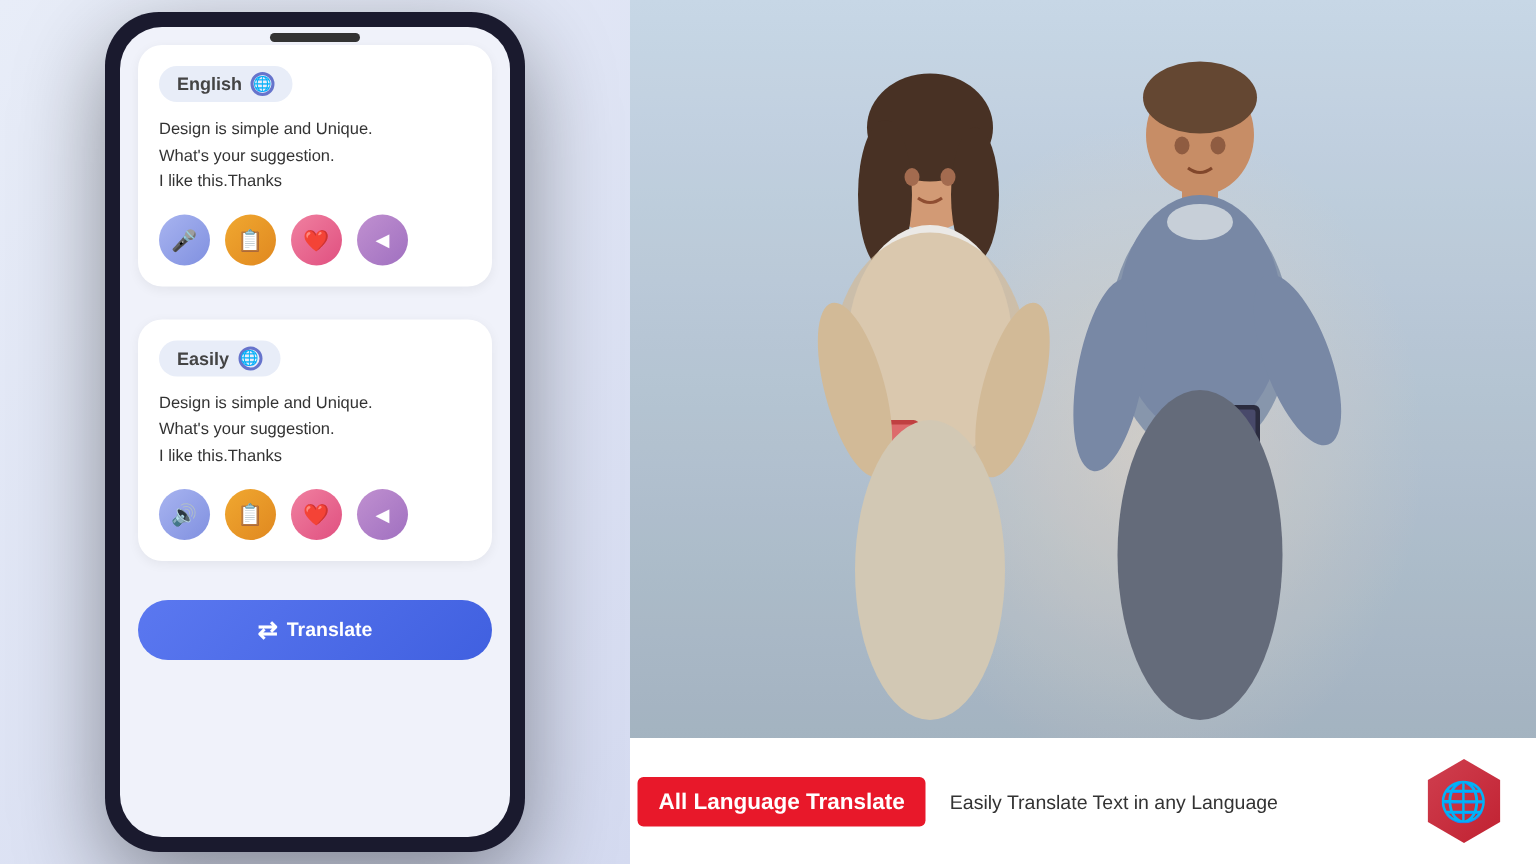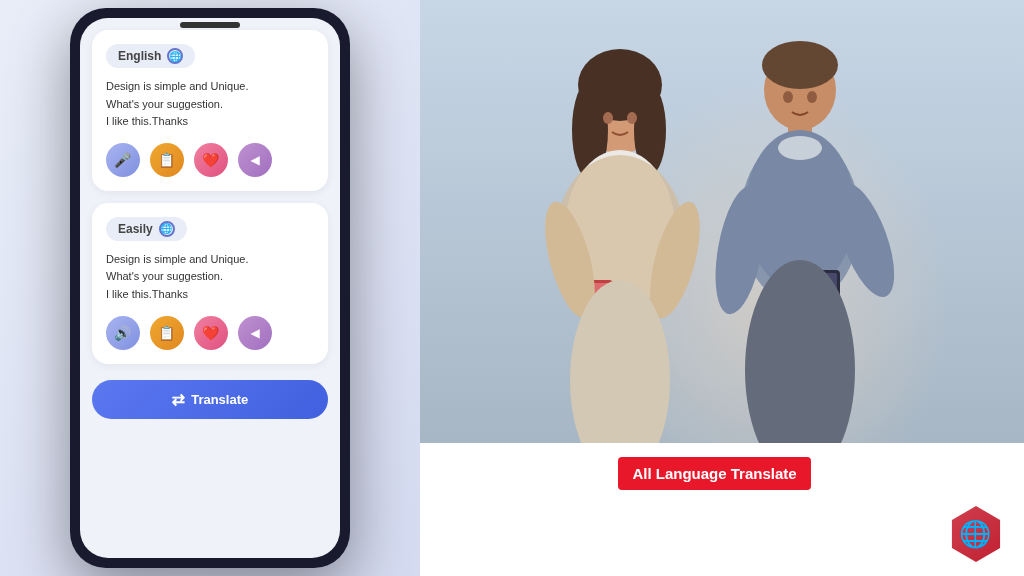--- a/index.html
+++ b/index.html
@@ -36,21 +36,21 @@
 
     .phone-screen {
       width: 100%;
       height: 100%;
       background: #f0f2fa;
       border-radius: 28px;
       overflow: hidden;
       display: flex;
       flex-direction: column;
       padding: 12px;
-      gap: 12px;
+      gap: 22px;
     }
 
     
     .translation-card {
       background: white;
       border-radius: 16px;
       padding: 14px;
       box-shadow: 0 2px 8px rgba(0,0,0,0.06);
     }
 
@@ -162,21 +162,20 @@
     .bottom-banner {
       position: absolute;
       bottom: 0;
       left: 0;
       right: 0;
       background: white;
       padding: 14px 20px 14px 5px;
       display: flex;
       align-items: center;
       gap: 16px;
-      flex-direction: column;
     }
 
     .banner-title-box {
       background: #e8182a;
       color: white;
       font-size: 15px;
       font-weight: 800;
       padding: 8px 14px;
       border-radius: 4px;
       white-space: nowrap;
@@ -384,17 +383,18 @@
       <ellipse cx="368" cy="97" rx="5" ry="6" fill="#8a5030"></ellipse>
       <ellipse cx="392" cy="97" rx="5" ry="6" fill="#8a5030"></ellipse>
       <path d="M372 112 Q380 118 388 112" stroke="#7a3818" stroke-width="2" fill="none"></path>
 
       <rect width="604" height="496" fill="rgba(200,210,220,0.1)"></rect>
     </svg>
   </div>
 
   <div class="bottom-banner">
     <div class="banner-title-box">All Language Translate</div>
+    <div class="banner-subtitle">Easily Translate Text in any  Language</div>
     <div class="globe-badge">
       <span style="font-size:26px;">🌐</span>
     </div>
   </div>
 </div>
 
 </body></html>

